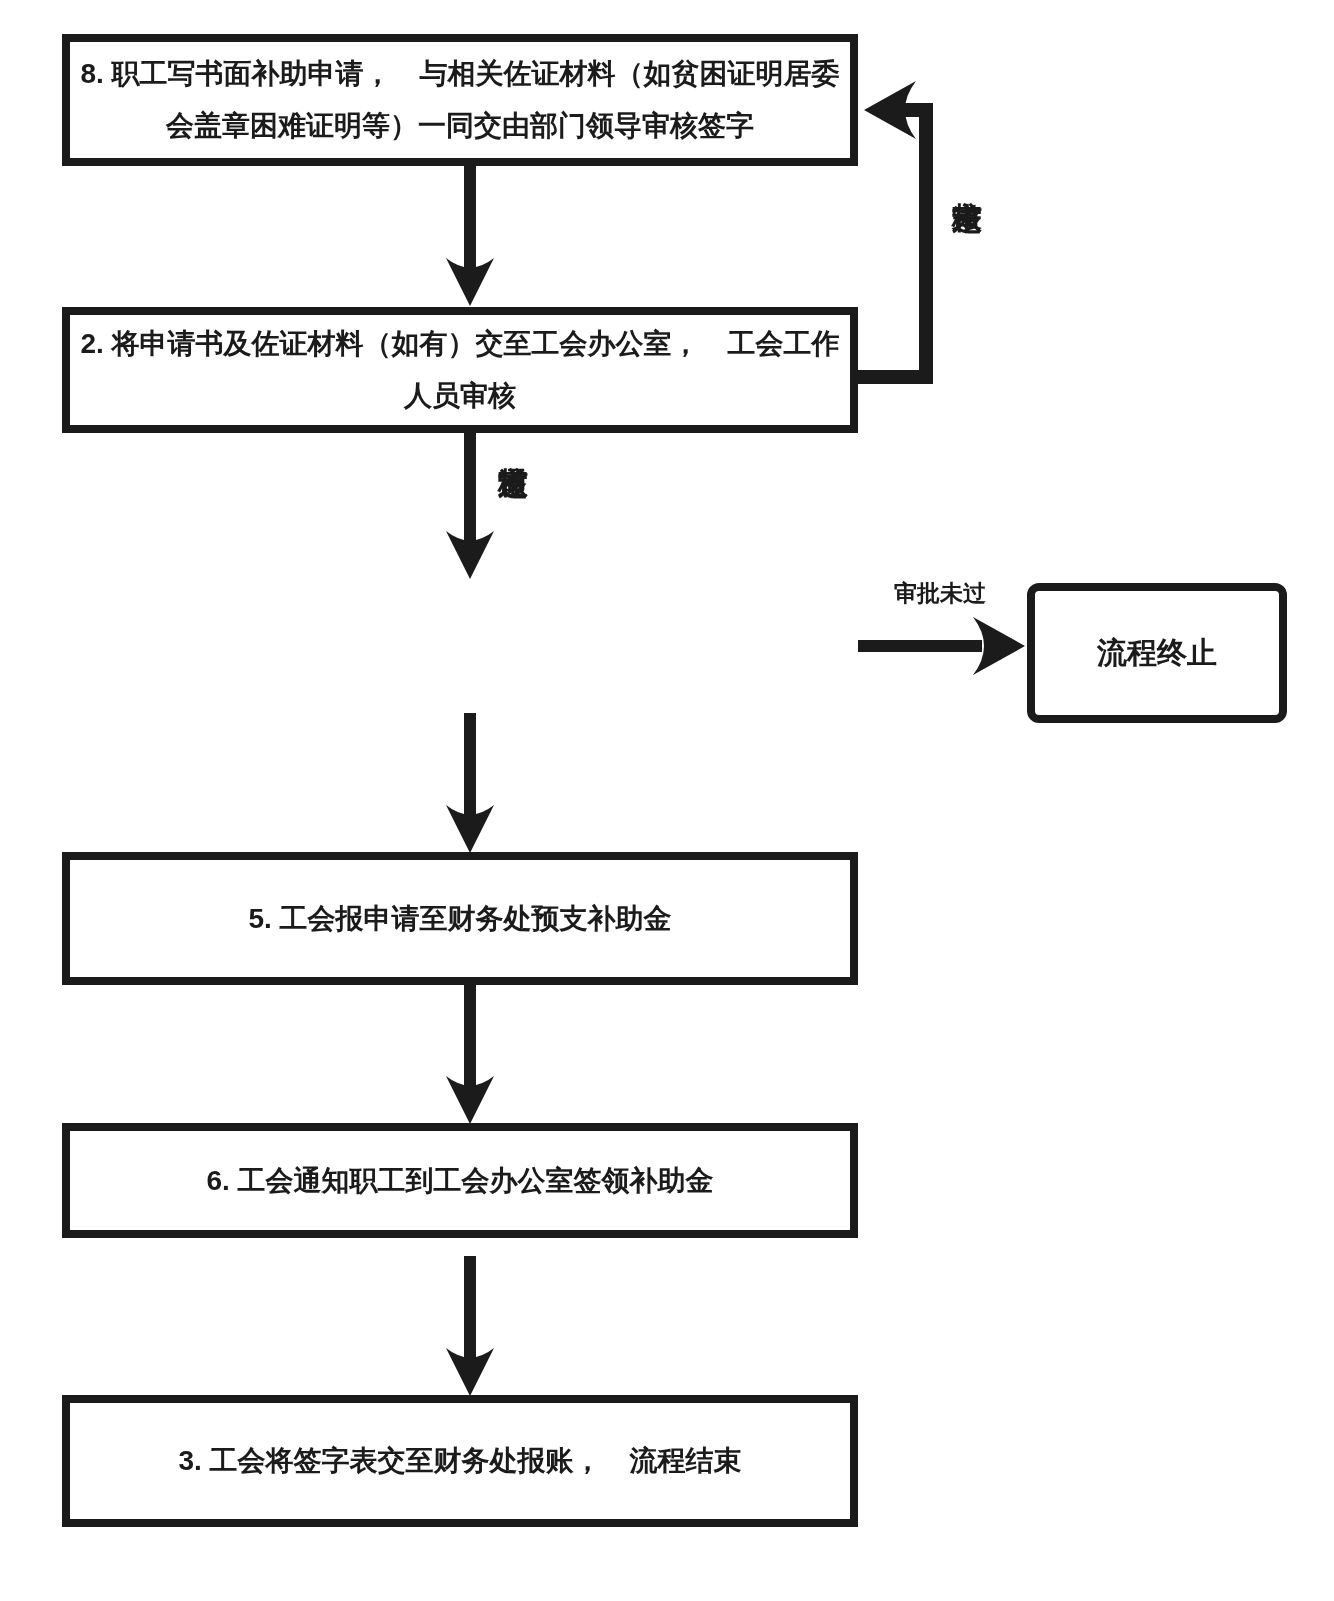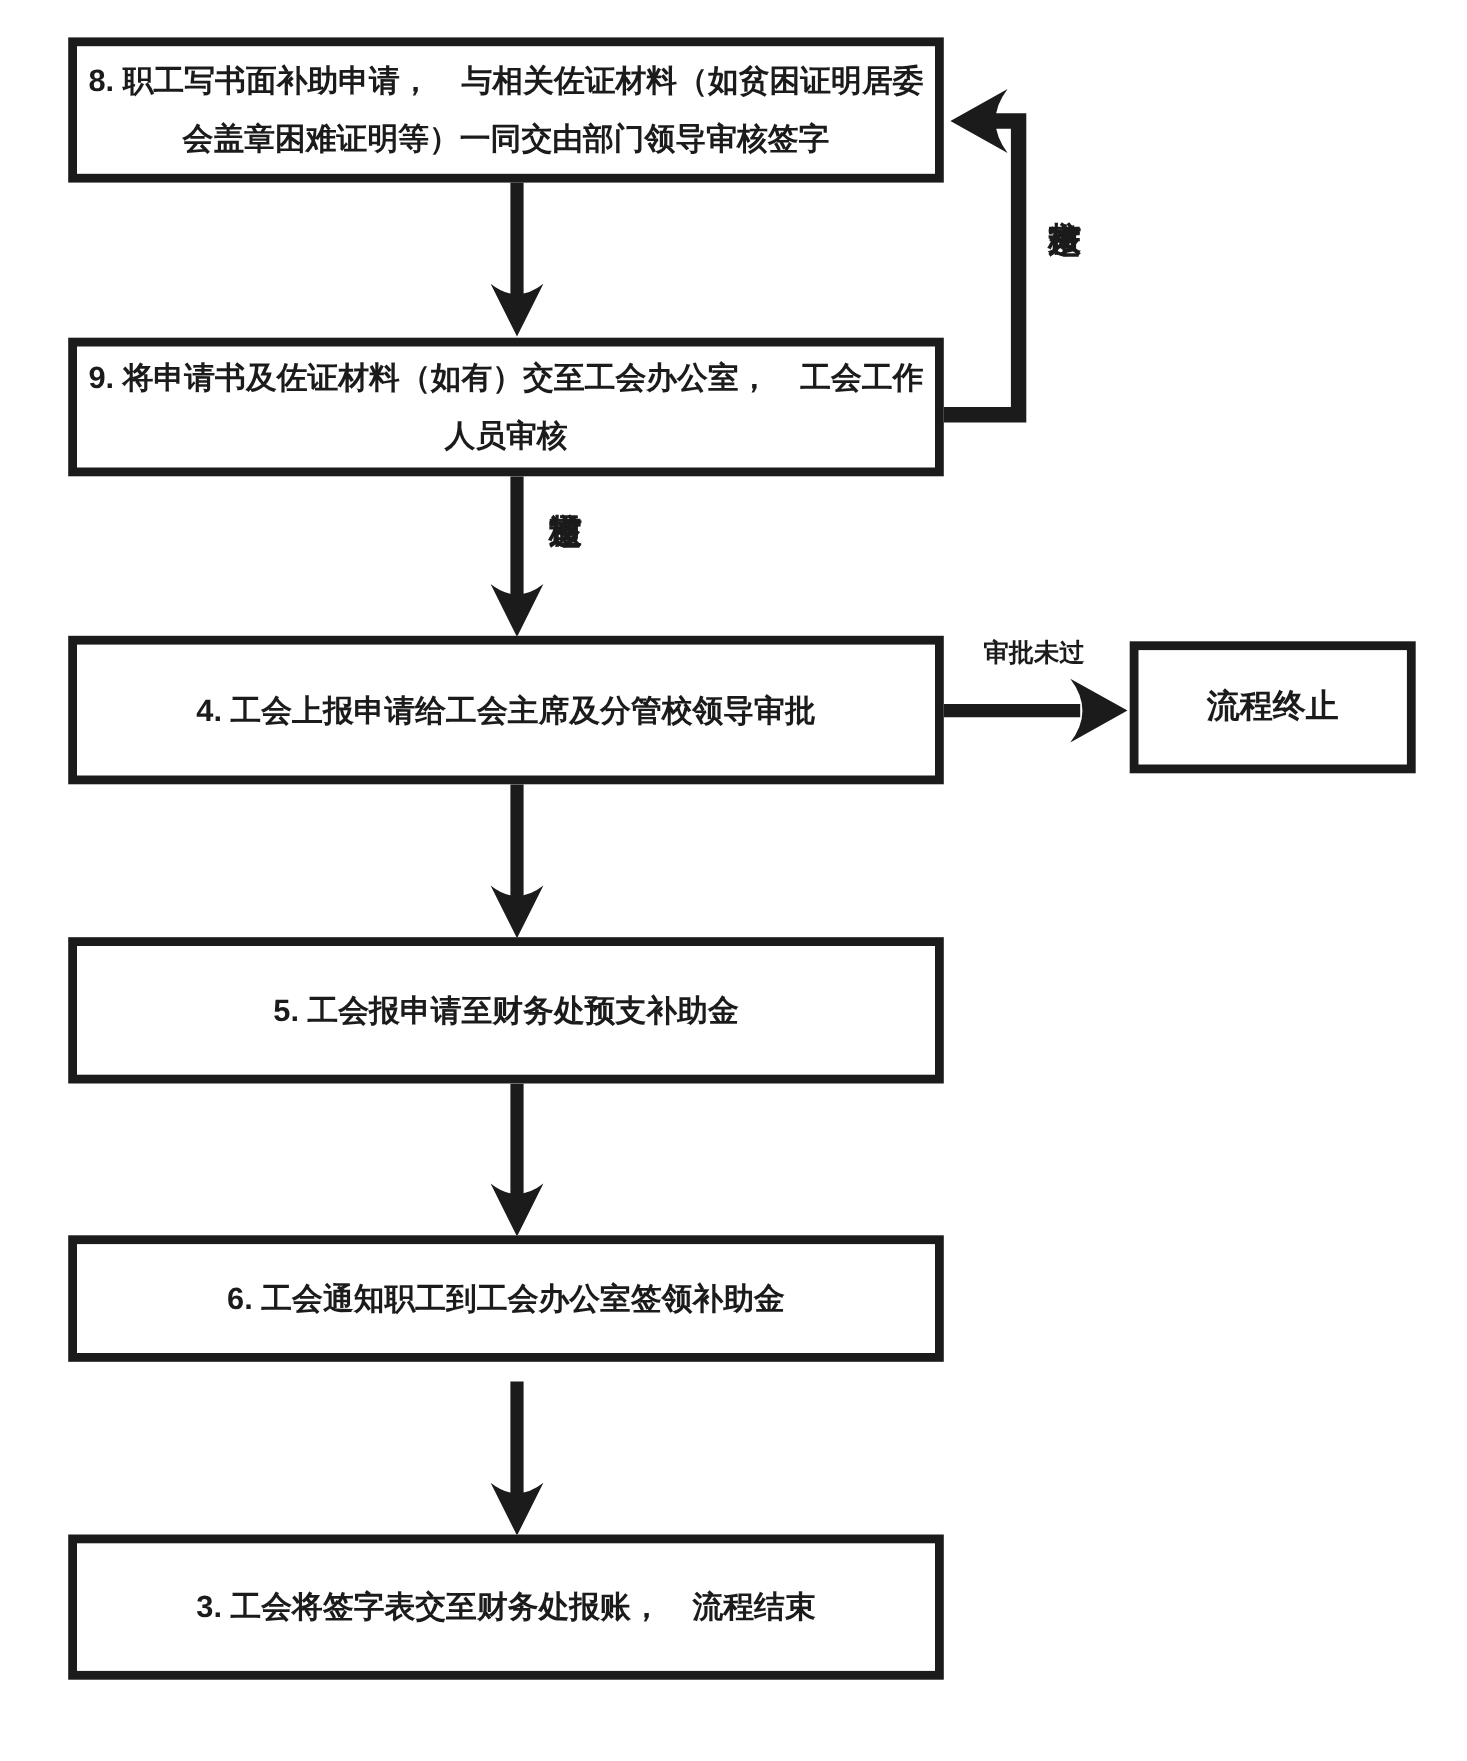--- a/index.html
+++ b/index.html
@@ -37,21 +37,21 @@
     line-height: 1.85;
     white-space: pre-line;
     padding: 0 8px;
   }
   .box-step1 { left: 62px;  top: 34px;   width: 796px; height: 132px; }
   .box-step2 { left: 62px;  top: 307px;  width: 796px; height: 126px; }
   .box-step4 { left: 62px;  top: 578px;  width: 796px; height: 135px; }
   .box-step5 { left: 62px;  top: 852px;  width: 796px; height: 133px; }
   .box-step6 { left: 62px;  top: 1123px; width: 796px; height: 115px; }
   .box-step7 { left: 62px;  top: 1395px; width: 796px; height: 132px; }
-  .box-terminal { left: 1027px; top: 583px; width: 260px; height: 120px; font-size: 30px; }
+  .box-terminal { left: 1027px; top: 583px; width: 260px; height: 140px; font-size: 30px; border-radius: 12px; }
   .vlabel {
     position: absolute;
     writing-mode: vertical-rl;
     text-orientation: upright;
     font-weight: 700;
     font-size: 30px;
     letter-spacing: 1px;
     color: #1b1b1b;
   }
   .label-review-fail { left: 946px; top: 176px; }
@@ -91,23 +91,22 @@
 
     <path class="stroke" stroke-width="12" d="M470,985 L470,1088"></path>
     <path class="head" d="M470,1124 L446,1076 Q470,1095 494,1076 Z"></path>
 
     <path class="stroke" stroke-width="12" d="M470,1256 L470,1360"></path>
     <path class="head" d="M470,1396 L446,1348 Q470,1367 494,1348 Z"></path>
   </svg>
 
   <div class="flow-box box-step1">8. 职工写书面补助申请，　与相关佐证材料（如贫困证明居委
 会盖章困难证明等）一同交由部门领导审核签字</div>
-  <div class="flow-box box-step2">9. 将申请书及佐证材料（如有）交至工会办公室，　工会工作
+  <div class="flow-box box-step2">2. 将申请书及佐证材料（如有）交至工会办公室，　工会工作
 人员审核</div>
-  <div class="flow-box box-step4">4. 工会上报申请给工会主席及分管校领导审批</div>
   <div class="flow-box box-step5">5. 工会报申请至财务处预支补助金</div>
   <div class="flow-box box-step6">6. 工会通知职工到工会办公室签领补助金</div>
   <div class="flow-box box-step7">3. 工会将签字表交至财务处报账，　流程结束</div>
   <div class="flow-box box-terminal">流程终止</div>
 
   <div class="vlabel label-review-fail">审核未过</div>
   <div class="vlabel label-review-pass">审核通过</div>
   <div class="hlabel label-approve-fail">审批未过</div>
 
 </div>

